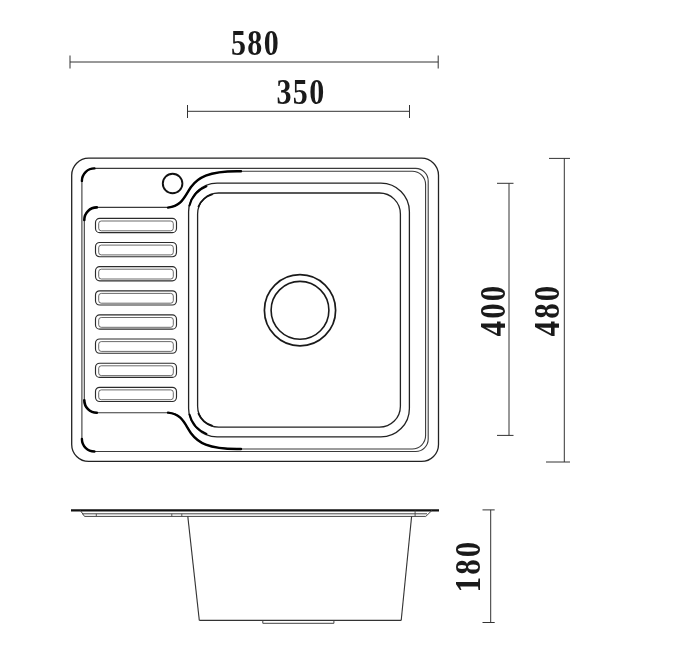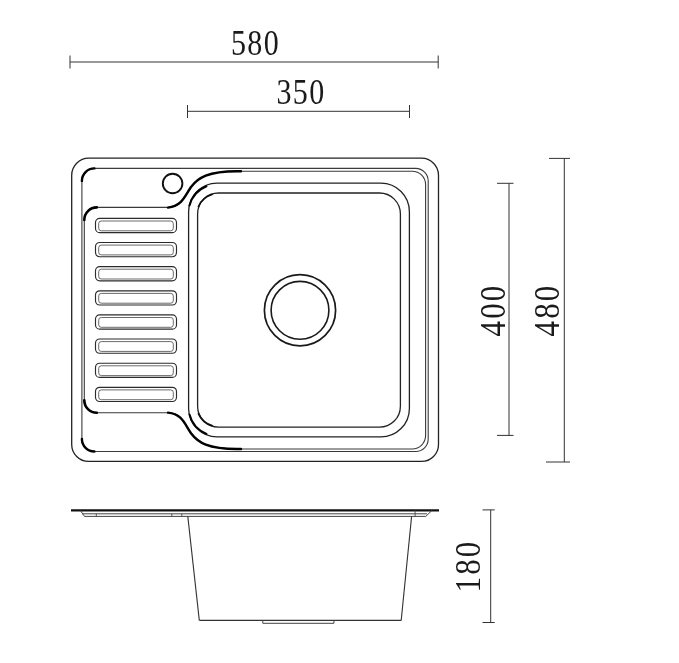--- a/index.html
+++ b/index.html
@@ -1,16 +1,16 @@
 <!DOCTYPE html>
 <html><head>
 <meta charset="utf-8">
 <style>
   html,body{margin:0;padding:0;background:#ffffff;}
-  .page{width:679px;height:663px;position:relative;background:#fff;overflow:hidden;}
+  .page{width:679px;height:663px;position:relative;background:#fff;overflow:hidden;font-weight:bold;}
   text{font-family:"Liberation Serif", serif;fill:#1a1a1a;}
 </style>
 </head>
 <body>
 <div class="page">
 <svg width="679" height="663" viewBox="0 0 679 663" xmlns="http://www.w3.org/2000/svg">
   <g fill="none" stroke="#262626" stroke-width="1.2">
 
     <text transform="translate(255.5 55) scale(1 1.16)" font-size="30" letter-spacing="1.4" text-anchor="middle" stroke="none" fill="#111">580</text>
 

